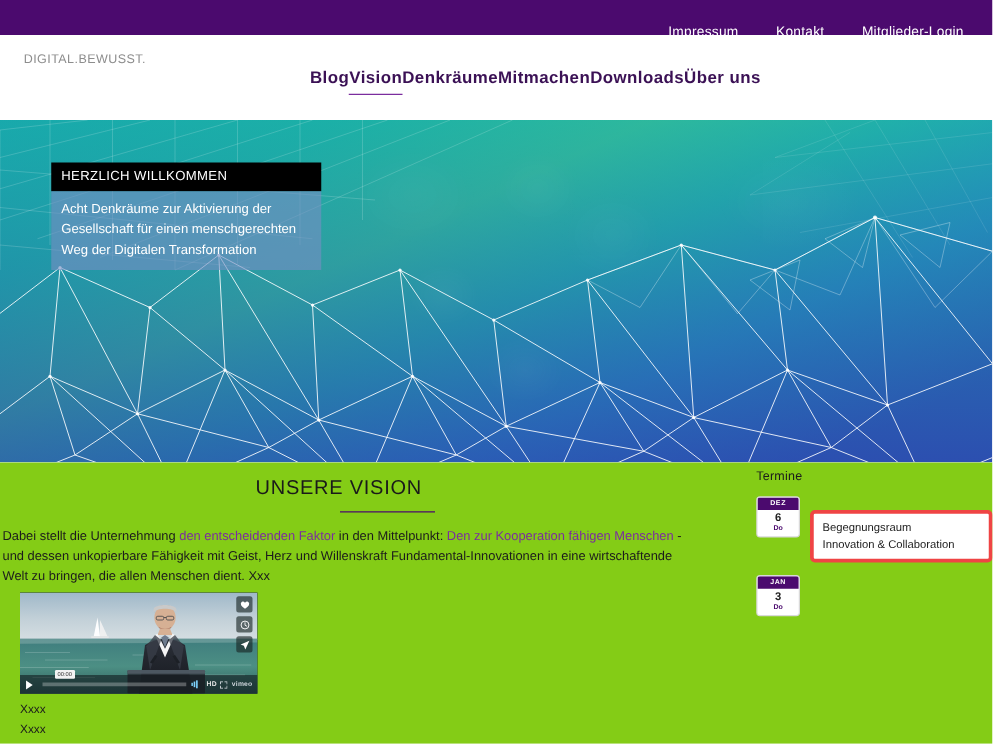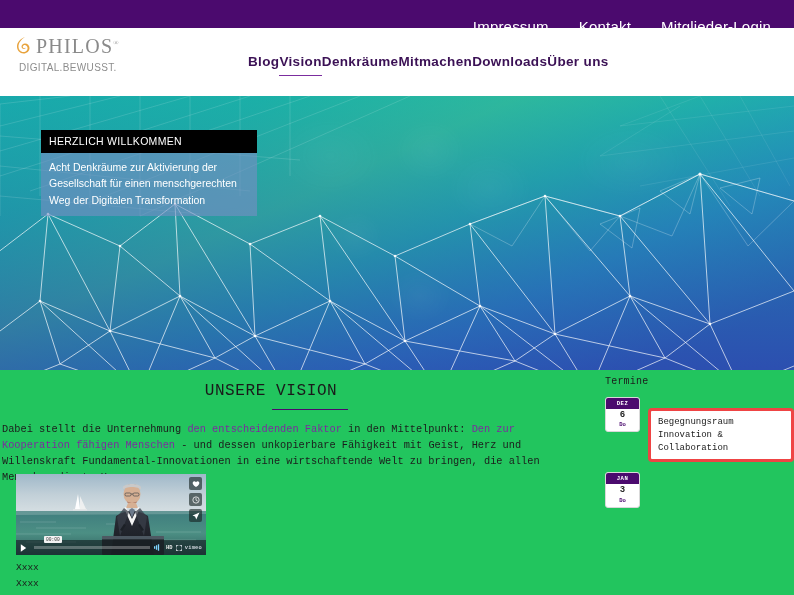--- a/index.html
+++ b/index.html
@@ -32,21 +32,21 @@
     justify-content: flex-end;
   }
   .topbar-links {
     display: flex;
     align-items: center;
     gap: 30px;
     padding-right: 23px;
   }
   .topbar-link {
     color: #ffffff;
-    font-size: 15px;
+    font-size: 11px;
     letter-spacing: 0.2px;
     text-decoration: none;
     white-space: nowrap;
     cursor: pointer;
     margin-top: 24px;
   }
 
   
   .header {
     position: absolute;
@@ -156,22 +156,21 @@
     line-height: 1.55;
     padding: 6px 8px 8px 8px;
   }
 
   
   .content {
     position: absolute;
     left: 0; top: 370px;
     width: 794px;
     height: 225px;
-    background: #22c55e;
-    font-family: Liberation Mono, monospace;
+    background: #84cc16;
   }
 
   .vision-col {
     position: absolute;
     left: 0; top: 0;
     width: 580px;
   }
   .vision-title {
     text-align: center;
     font-size: 16px;
@@ -378,27 +377,20 @@
     <div class="topbar-links">
       <a class="topbar-link">Impressum</a>
       <a class="topbar-link">Kontakt</a>
       <a class="topbar-link">Mitglieder-Login</a>
     </div>
   </div>
 
   <div class="header">
 
     <div class="logo">
-      <div class="logo-top">
-        <svg class="logo-mark" viewBox="0 0 34 40">
-          <path d="M22 2 C12 6 6 13 6 21 C6 29 12 35 19 35 C26 35 31 30 31 24 C31 19 27 15 22 15 C18 15 15 18 15 21 C15 24 17 26 20 26 C22 26 23 25 23 23 C22 25 20 25 19 24 C17 23 17 20 19 19 C22 17 26 19 27 23 C28 28 24 32 19 32 C13 32 9 27 9 21 C9 14 14 7 22 2 Z" fill="#e8a33d"></path>
-          <path d="M13 30 C8 27 6 22 8 17 C6 23 9 29 14 32 Z" fill="#f0b85e"></path>
-        </svg>
-        <div class="logo-word"><span>PHILOS</span><span class="logo-reg">®</span></div>
-      </div>
       <div class="logo-tagline">
         <div>DIGITAL.BEWUSST.</div>
       </div>
     </div>
 
     <nav class="mainnav">
       <a class="nav-item">Blog</a>
       <a class="nav-item active">Vision</a>
       <a class="nav-item">Denkräume</a>
       <a class="nav-item">Mitmachen</a>

